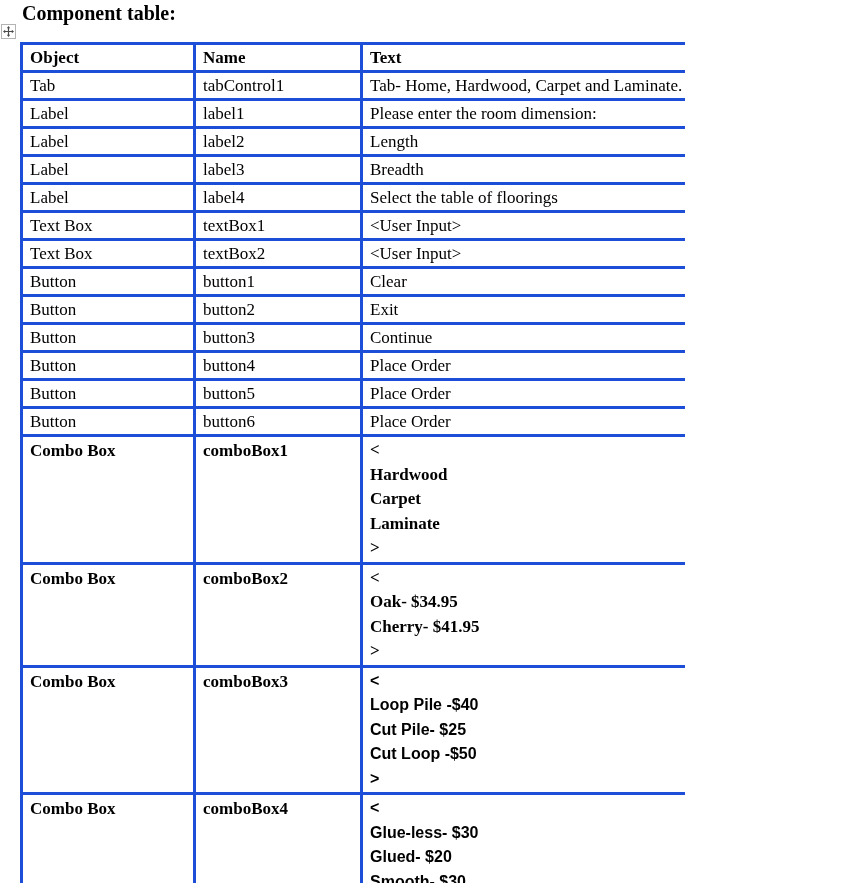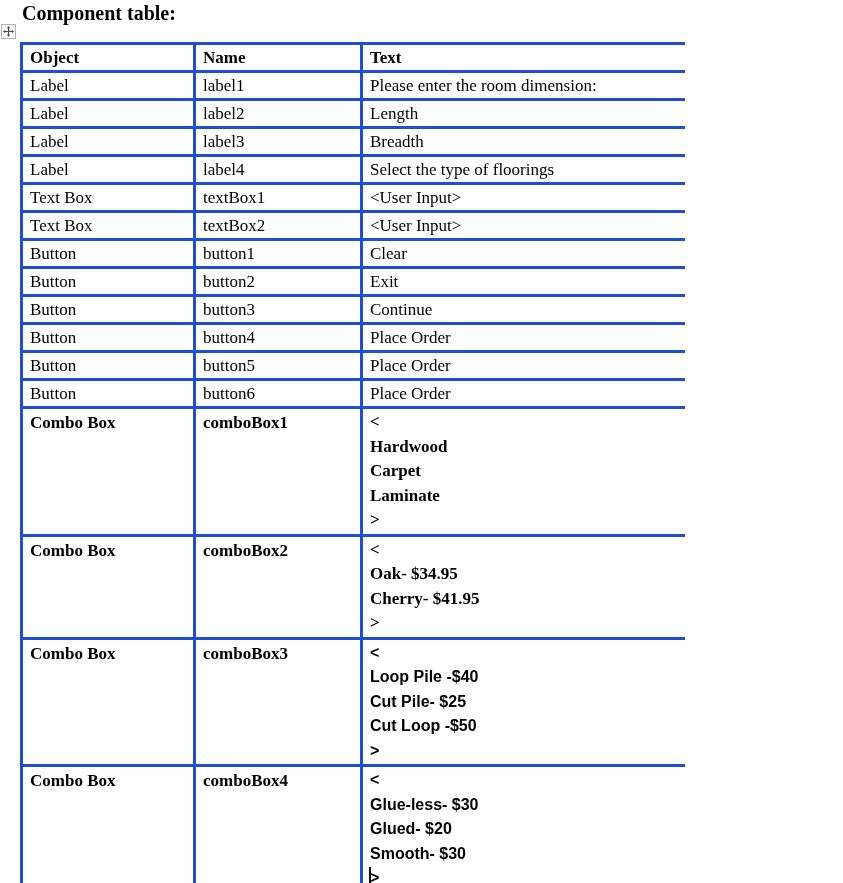--- a/index.html
+++ b/index.html
@@ -109,38 +109,43 @@
     </colgroup>
     <thead>
       <tr>
         <th>Object</th>
         <th>Name</th>
         <th>Text</th>
       </tr>
     </thead>
     <tbody>
       <tr class="single">
+        <td>Tab</td>
+        <td>tabControl1</td>
+        <td>Tab- Home, Hardwood, Carpet and Laminate.</td>
+      </tr>
+      <tr class="single">
         <td>Label</td>
         <td>label1</td>
         <td>Please enter the room dimension:</td>
       </tr>
       <tr class="single">
         <td>Label</td>
         <td>label2</td>
         <td>Length</td>
       </tr>
       <tr class="single">
         <td>Label</td>
         <td>label3</td>
         <td>Breadth</td>
       </tr>
       <tr class="single">
         <td>Label</td>
         <td>label4</td>
-        <td>Select the type of floorings</td>
+        <td>Select the table of floorings</td>
       </tr>
       <tr class="single">
         <td>Text Box</td>
         <td>textBox1</td>
         <td>&lt;User Input&gt;</td>
       </tr>
       <tr class="single">
         <td>Text Box</td>
         <td>textBox2</td>
         <td>&lt;User Input&gt;</td>

